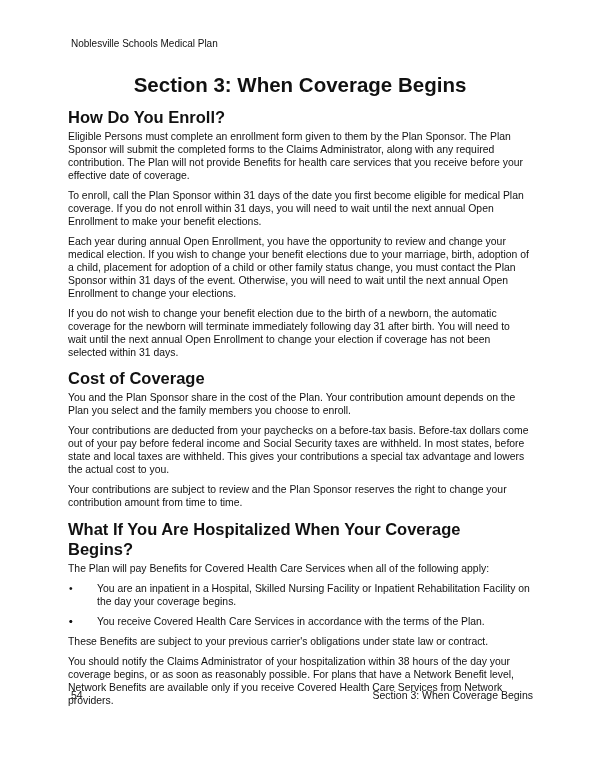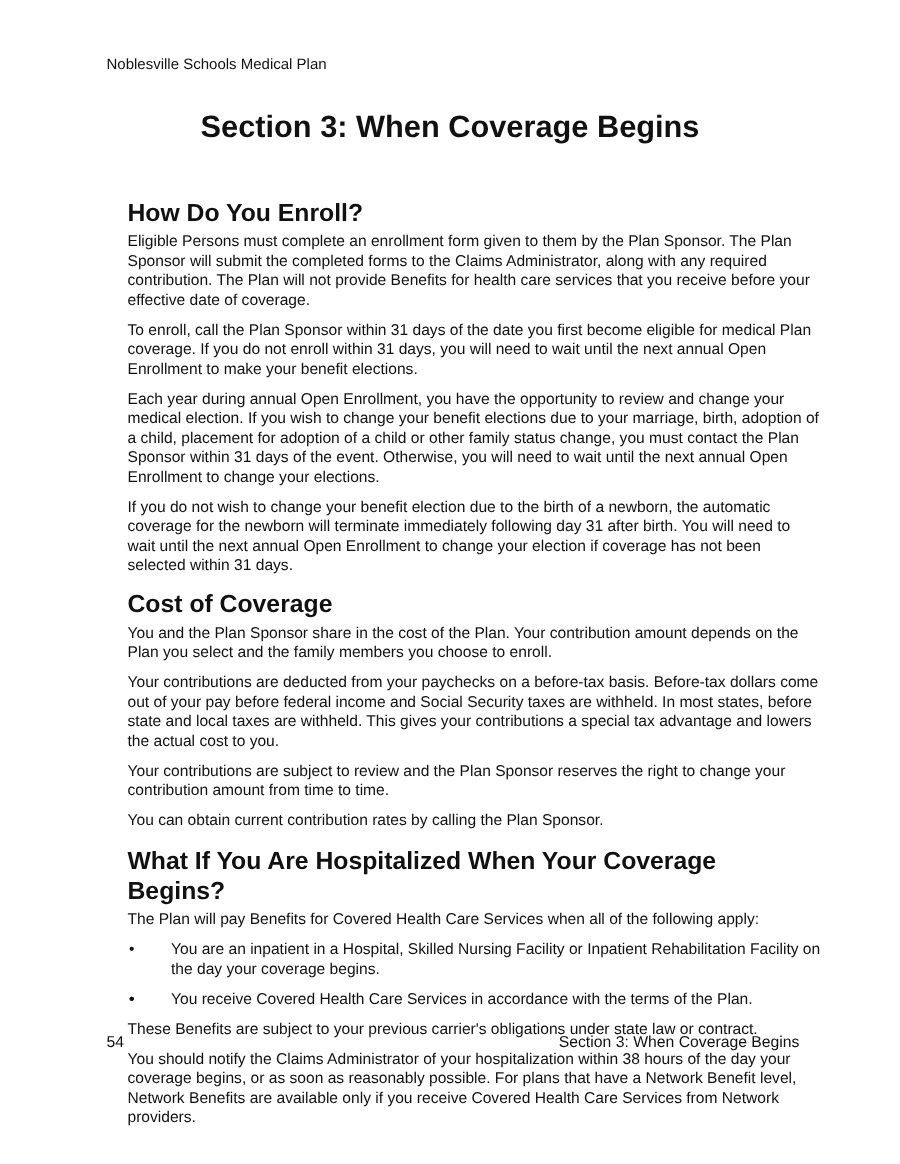--- a/index.html
+++ b/index.html
@@ -1,21 +1,21 @@
 <!DOCTYPE html>
 <html><head>
 <meta charset="utf-8">
 <style>
   html, body { margin: 0; padding: 0; background: #ffffff; }
   body { width: 600px; height: 776px; position: relative; overflow: hidden;
          font-family: "Liberation Sans", sans-serif; color: #111; }
   .running-header { position: absolute; top: 38px; left: 71px; font-size: 10px; }
   .title { position: absolute; top: 73px; left: 0; width: 600px; text-align: center;
            font-size: 20.5px; font-weight: bold; }
-  .content { position: absolute; top: 107px; left: 85px; width: 462px; margin-top: 25px; }
+  .content { position: absolute; top: 107px; left: 68px; width: 462px; }
   h2 { font-size: 16.5px; font-weight: bold; margin: 0 0 3px 0; line-height: 20px; }
   p { font-size: 10.4px; line-height: 13px; margin: 0 0 7px 0; }
   .section { margin-bottom: 2px; }
   .sec2 { margin-top: 9px; }
   .sec3 { margin-top: 10px; }
   ul { list-style: none; margin: 0; padding: 0; }
   li { position: relative; padding-left: 29px; font-size: 10.4px; line-height: 13px; margin: 0 0 7px 0; }
   li .bullet { position: absolute; left: 1px; top: 0; }
   .footer-left { position: absolute; top: 689px; left: 71px; font-size: 10.5px; }
   .footer-right { position: absolute; top: 689px; right: 67px; font-size: 10.5px; }
@@ -35,21 +35,20 @@
     <p>To enroll, call the Plan Sponsor within 31 days of the date you first become eligible for medical Plan coverage. If you do not enroll within 31 days, you will need to wait until the next annual Open Enrollment to make your benefit elections.</p>
     <p>Each year during annual Open Enrollment, you have the opportunity to review and change your medical election. If you wish to change your benefit elections due to your marriage, birth, adoption of a child, placement for adoption of a child or other family status change, you must contact the Plan Sponsor within 31 days of the event. Otherwise, you will need to wait until the next annual Open Enrollment to change your elections.</p>
     <p>If you do not wish to change your benefit election due to the birth of a newborn, the automatic coverage for the newborn will terminate immediately following day 31 after birth. You will need to wait until the next annual Open Enrollment to change your election if coverage has not been selected within 31 days.</p>
   </div>
 
   <div class="section sec2">
     <h2>Cost of Coverage</h2>
     <p>You and the Plan Sponsor share in the cost of the Plan. Your contribution amount depends on the Plan you select and the family members you choose to enroll.</p>
     <p>Your contributions are deducted from your paychecks on a before-tax basis. Before-tax dollars come out of your pay before federal income and Social Security taxes are withheld. In most states, before state and local taxes are withheld. This gives your contributions a special tax advantage and lowers the actual cost to you.</p>
     <p>Your contributions are subject to review and the Plan Sponsor reserves the right to change your contribution amount from time to time.</p>
-    <p>You can obtain current contribution rates by calling the Plan Sponsor.</p>
   </div>
 
   <div class="section sec3">
     <h2>What If You Are Hospitalized When Your Coverage Begins?</h2>
     <p>The Plan will pay Benefits for Covered Health Care Services when all of the following apply:</p>
     <ul>
       <li>
         <span class="bullet">•</span>
         <span>You are an inpatient in a Hospital, Skilled Nursing Facility or Inpatient Rehabilitation Facility on the day your coverage begins.</span>
       </li>

